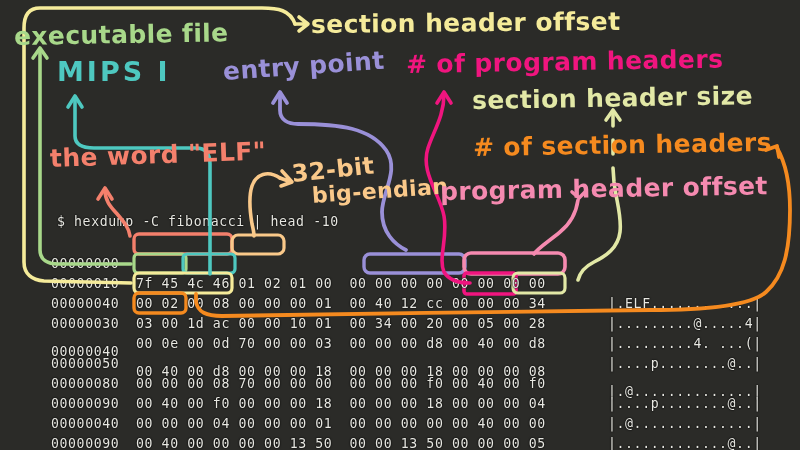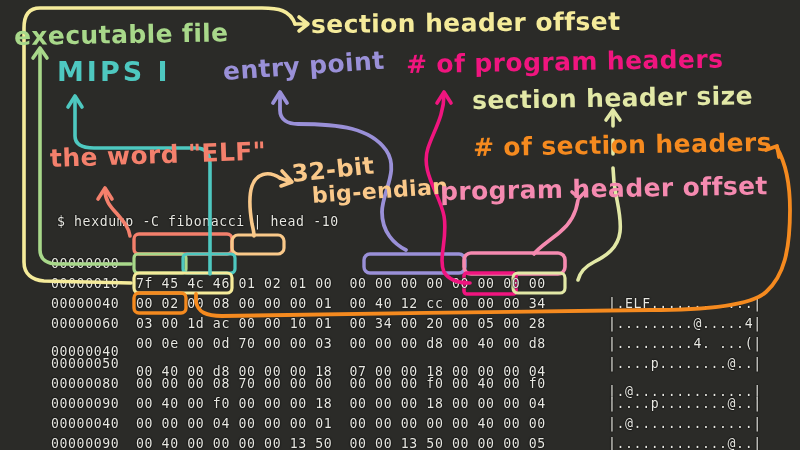--- a/index.html
+++ b/index.html
@@ -86,27 +86,27 @@
       <span class="off">00000010</span>
       <span class="hx">00 02 00 08 00 00 00 01  00 40 12 cc 00 00 00 34</span>
       <span class="asc">|.........@.....4|</span>
     </div>
     <div class="tline" style="top:62px">
       <span class="off">00000040</span>
       <span class="hx">03 00 1d ac 00 00 10 01  00 34 00 20 00 05 00 28</span>
       <span class="asc">|.........4. ...(|</span>
     </div>
     <div class="tline" style="top:82px">
-      <span class="off">00000060</span>
+      <span class="off">00000030</span>
       <span class="hx">00 0e 00 0d 70 00 00 03  00 00 00 d8 00 40 00 d8</span>
       <span class="asc">|....p........@..|</span>
     </div>
     <div class="tline" style="top:110px">
       <span class="off">00000040</span>
-      <span class="hx">00 40 00 d8 00 00 00 18  07 00 00 18 00 00 00 04</span>
+      <span class="hx">00 40 00 d8 00 00 00 18  00 00 00 18 00 00 00 08</span>
       <span class="asc">|.@..............|</span>
     </div>
     <div class="tline" style="top:122px">
       <span class="off">00000050</span>
       <span class="hx">00 00 00 08 70 00 00 00  00 00 00 f0 00 40 00 f0</span>
       <span class="asc">|....p........@..|</span>
     </div>
     <div class="tline" style="top:142px">
       <span class="off">00000080</span>
       <span class="hx">00 40 00 f0 00 00 00 18  00 00 00 18 00 00 00 04</span>

